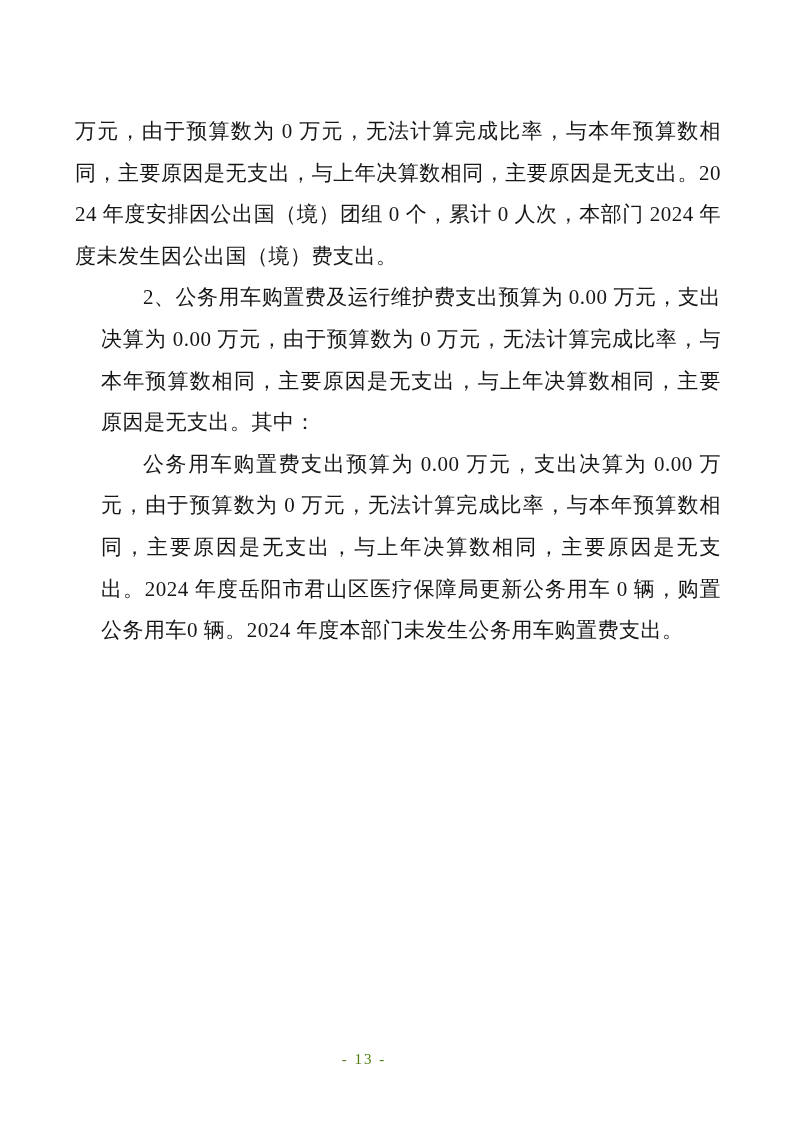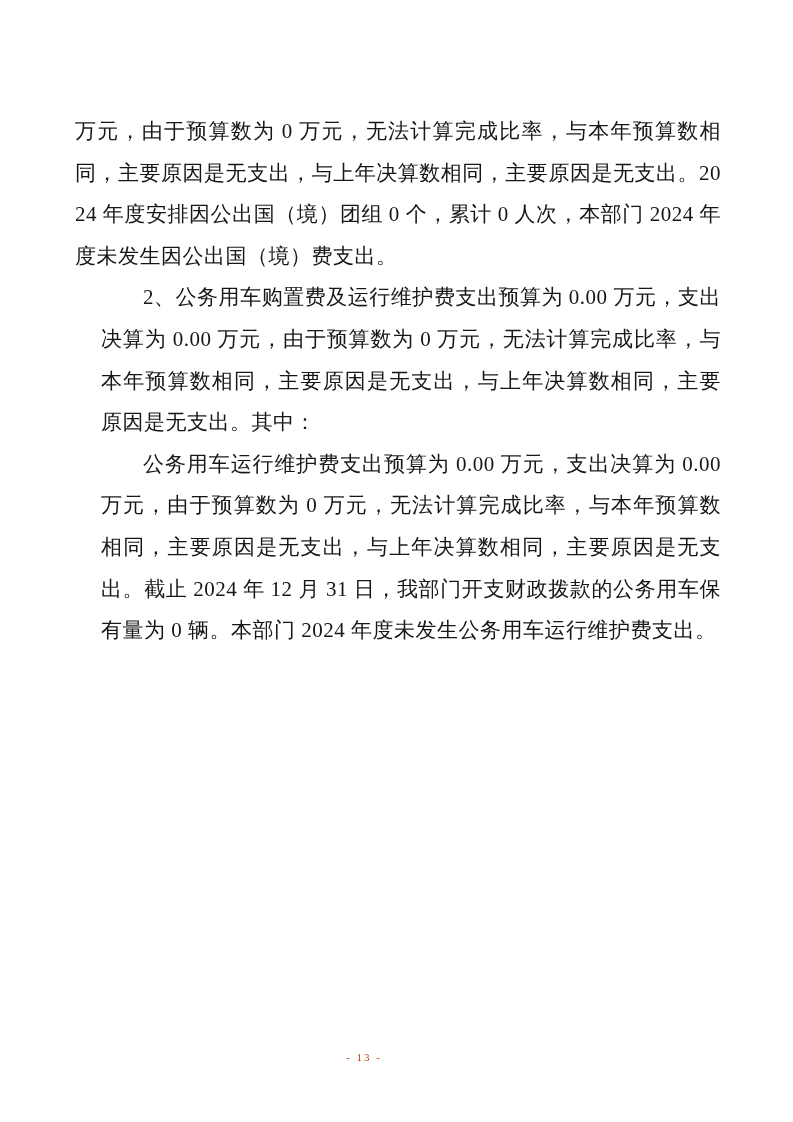--- a/index.html
+++ b/index.html
@@ -39,28 +39,28 @@
   .para.indent {
     text-indent: 2em;
     margin-left: 26px;
   }
   .footer {
     position: absolute;
     top: 1034px;
     left: 0;
     width: 728px;
     text-align: center;
-    font-size: 11px;
+    font-size: 15px;
     letter-spacing: 2px;
-    color: #c2410c;
+    color: #4d7c0f;
   }
 </style>
 </head>
 <body>
 
 <div class="page">
   <div class="content">
     <p class="para">万元，由于预算数为 0 万元，无法计算完成比率，与本年预算数相同，主要原因是无支出，与上年决算数相同，主要原因是无支出。2024 年度安排因公出国（境）团组 0 个，累计 0 人次，本部门 2024 年度未发生因公出国（境）费支出。</p>
     <p class="para indent">2、公务用车购置费及运行维护费支出预算为 0.00 万元，支出决算为 0.00 万元，由于预算数为 0 万元，无法计算完成比率，与本年预算数相同，主要原因是无支出，与上年决算数相同，主要原因是无支出。其中：</p>
-    <p class="para indent">公务用车运行维护费支出预算为 0.00 万元，支出决算为 0.00 万元，由于预算数为 0 万元，无法计算完成比率，与本年预算数相同，主要原因是无支出，与上年决算数相同，主要原因是无支出。截止 2024 年 12 月 31 日，我部门开支财政拨款的公务用车保有量为 0 辆。本部门 2024 年度未发生公务用车运行维护费支出。</p>
+    <p class="para indent">公务用车购置费支出预算为 0.00 万元，支出决算为 0.00 万元，由于预算数为 0 万元，无法计算完成比率，与本年预算数相同，主要原因是无支出，与上年决算数相同，主要原因是无支出。2024 年度岳阳市君山区医疗保障局更新公务用车 0 辆，购置公务用车0 辆。2024 年度本部门未发生公务用车购置费支出。</p>
   </div>
   <div class="footer">- 13 -</div>
 </div>
 
 </body></html>

